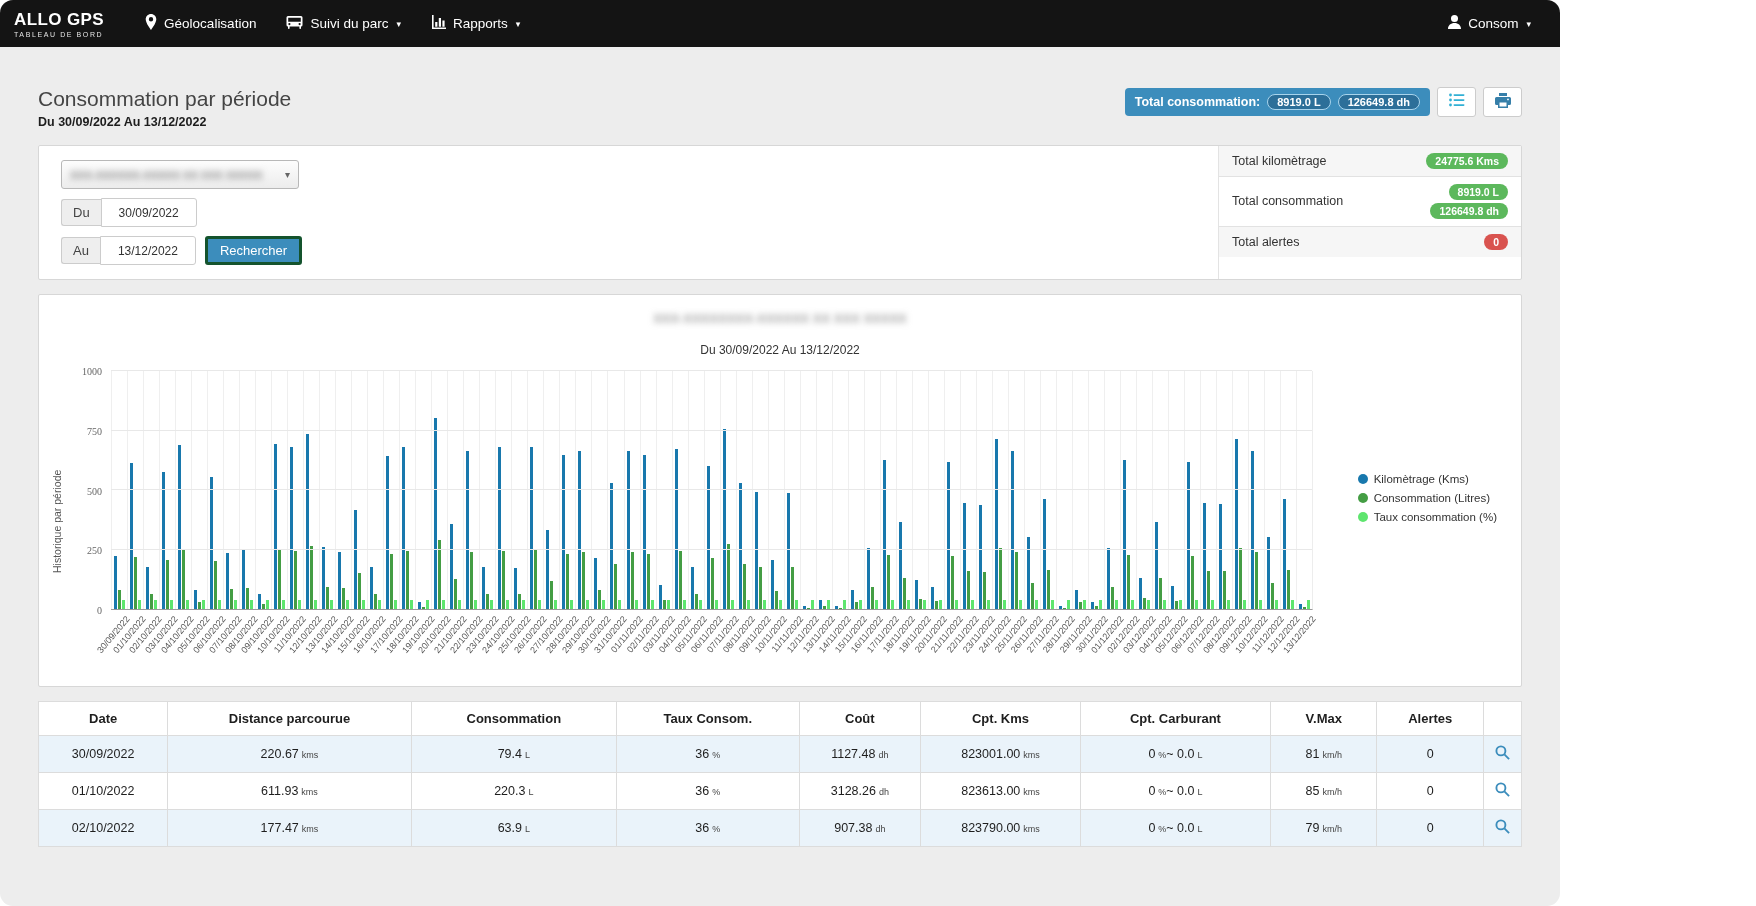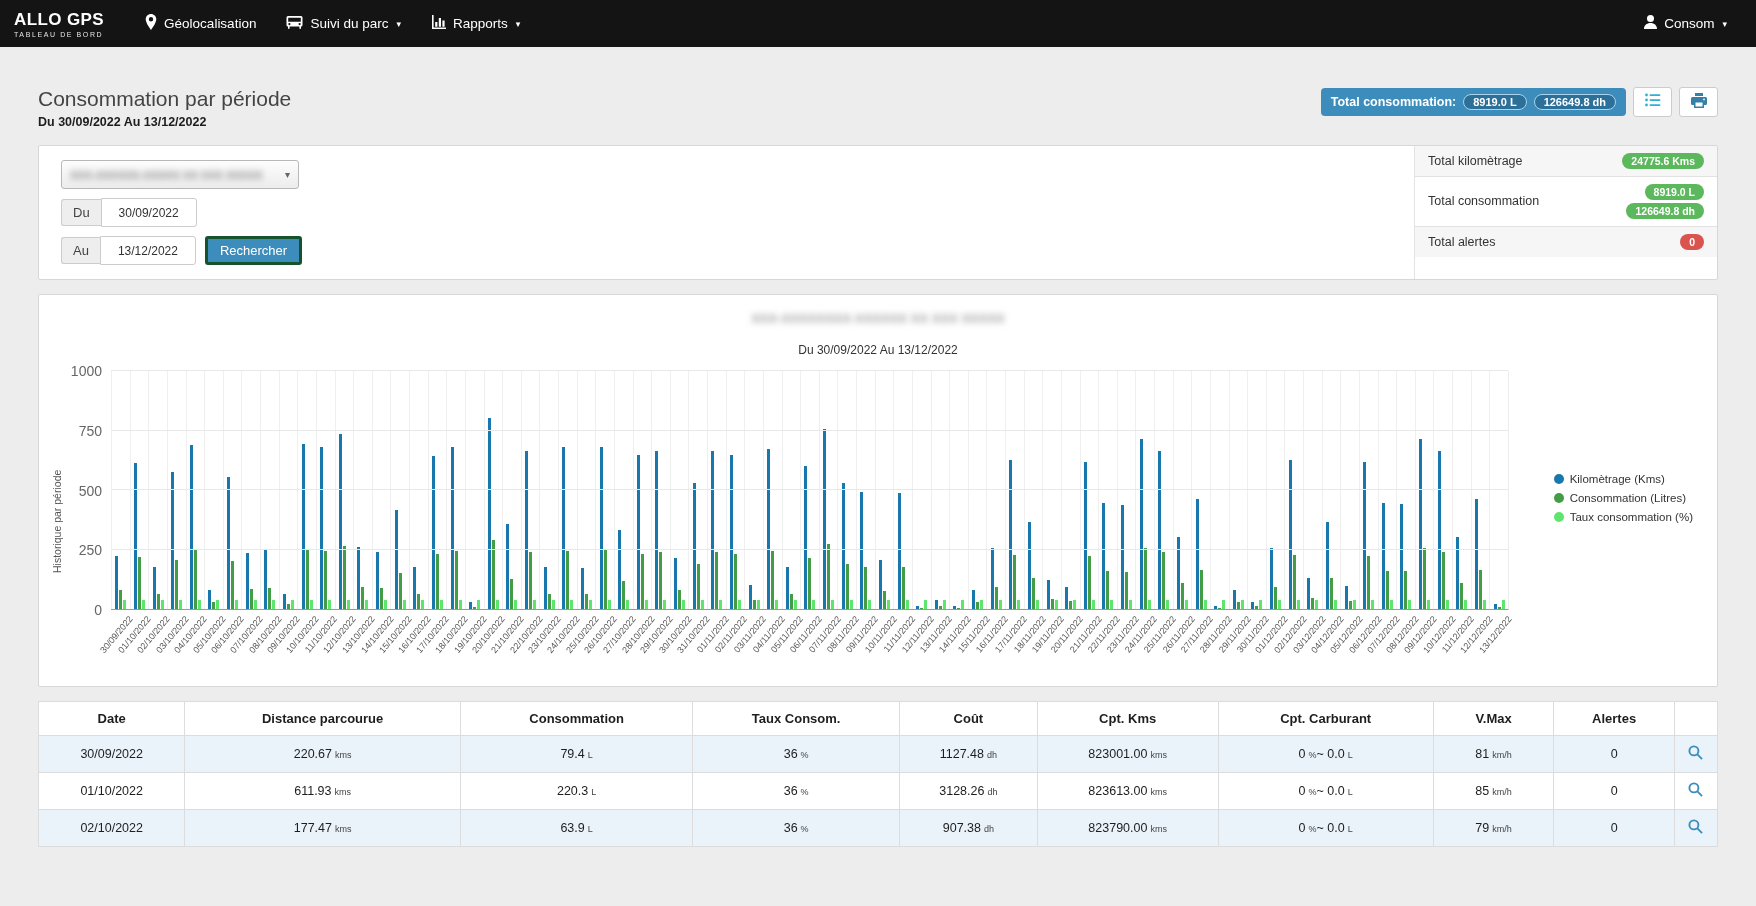--- a/index.html
+++ b/index.html
@@ -1,17 +1,17 @@
 <!DOCTYPE html>
 <html><head>
 <meta charset="utf-8">
 <style>
   html,body{margin:0;padding:0;}
-  .screen{width:1756px;height:906px;overflow:hidden;background:#ededed;
-    font-family:"Liberation Sans",sans-serif;color:#333;position:relative;}
+  .screen{width:1560px;height:906px;overflow:hidden;background:#ededed;
+    font-family:"Liberation Sans",sans-serif;color:#333;position:relative;border-radius:13px;}
 
   
   .navbar{height:47px;background:#141414;display:flex;align-items:center;color:#fff;padding:0 14px;}
   .brand{display:flex;flex-direction:column;justify-content:center;margin-right:26px;cursor:pointer;}
   .brand-title{font-size:17px;font-weight:bold;letter-spacing:.4px;}
   .brand-sub{font-size:7px;letter-spacing:1.6px;color:#e5e5e5;margin-top:1px;}
   .nav-item{display:flex;align-items:center;gap:7px;padding:0 15px;font-size:13.5px;height:47px;cursor:pointer;}
   .caret{font-size:9px;margin-left:1px;color:#fff;}
   .nav-right{margin-left:auto;display:flex;align-items:center;}
 
@@ -51,21 +51,21 @@
   
   .chart-panel{margin-top:14px;padding:16px 10px 6px;}
   .chart-title{text-align:center;font-size:13px;color:#777;}
   .chart-title .redacted{display:inline-block;filter:blur(3px);}
   .chart-sub{text-align:center;font-size:12px;color:#333;margin-top:14px;}
   .chart-body{position:relative;margin-top:14px;}
   .y-title{position:absolute;left:2px;top:60px;writing-mode:vertical-rl;transform:rotate(180deg);font-size:10.5px;color:#555;height:180px;text-align:center;}
   .chart-main{margin-left:20px;margin-right:198px;}
   .plot-row{display:flex;}
   .yticks{width:42px;position:relative;}
-  .ytick{position:absolute;right:9px;font-size:14px;color:#666;transform:translateY(50%);}
+  .ytick{position:absolute;right:9px;font-size:10px;color:#666;transform:translateY(50%);font-family:Liberation Serif, serif;}
   .plot{position:relative;flex:1;height:238px;border-bottom:1px solid #9a9a9a;display:flex;align-items:flex-end;border-right:1px solid #ededed;}
   .hgrid{position:absolute;left:0;right:0;height:1px;background:#e8e8e8;}
   .bar-group{flex:1;height:100%;display:flex;align-items:flex-end;justify-content:center;gap:1px;border-left:1px solid #efefef;}
   .bar{width:3px;}
   .xlabels-row{display:flex;}
   .x-spacer{width:42px;}
   .xlabels{flex:1;display:flex;height:70px;}
   .xl{flex:1;position:relative;}
   .xl span{position:absolute;top:4px;right:3px;transform:rotate(-50deg);transform-origin:100% 0;font-size:9px;color:#555;white-space:nowrap;}
   .legend{position:absolute;right:14px;top:102px;display:flex;flex-direction:column;gap:7px;}

